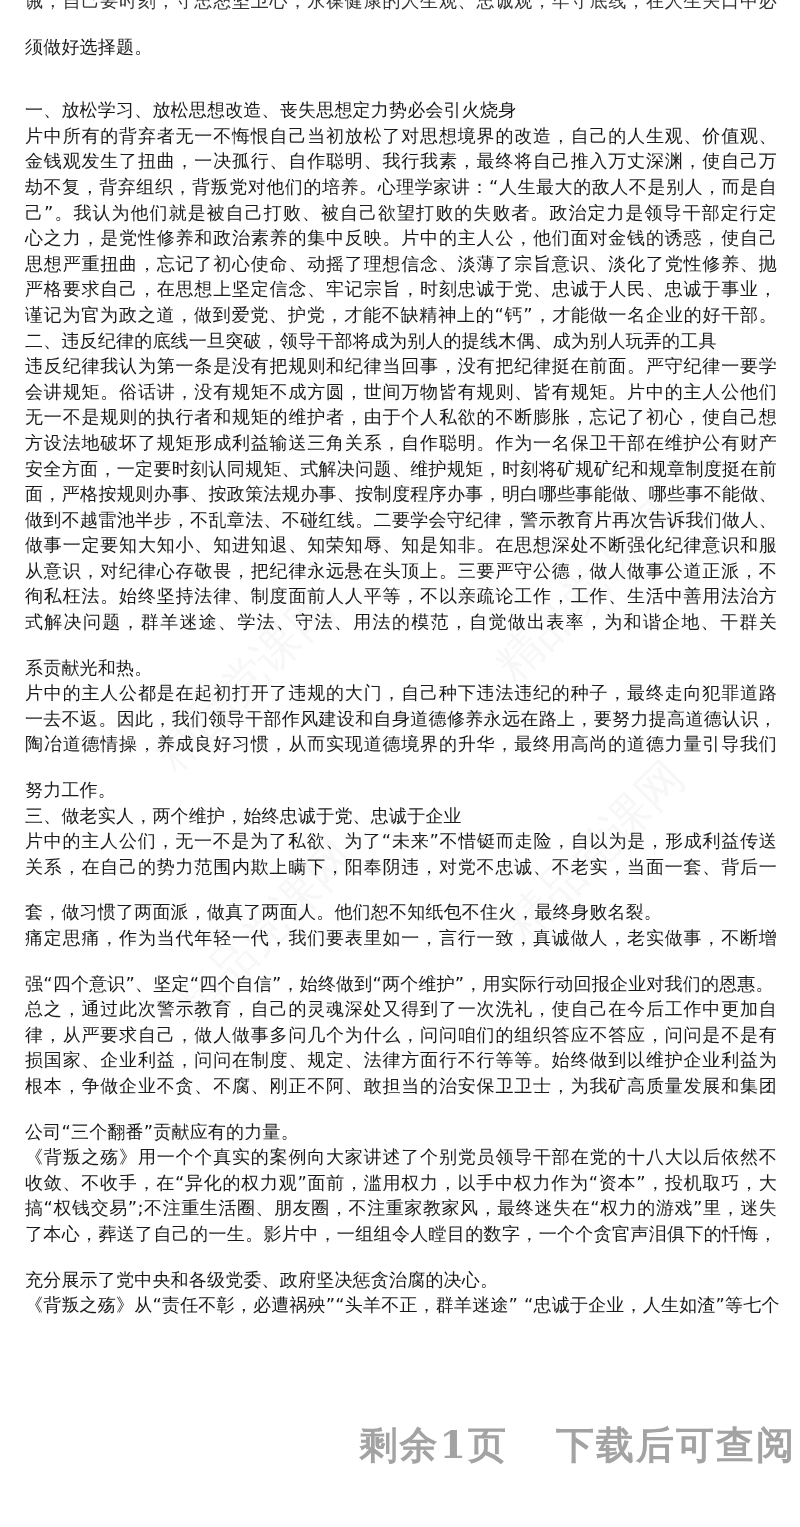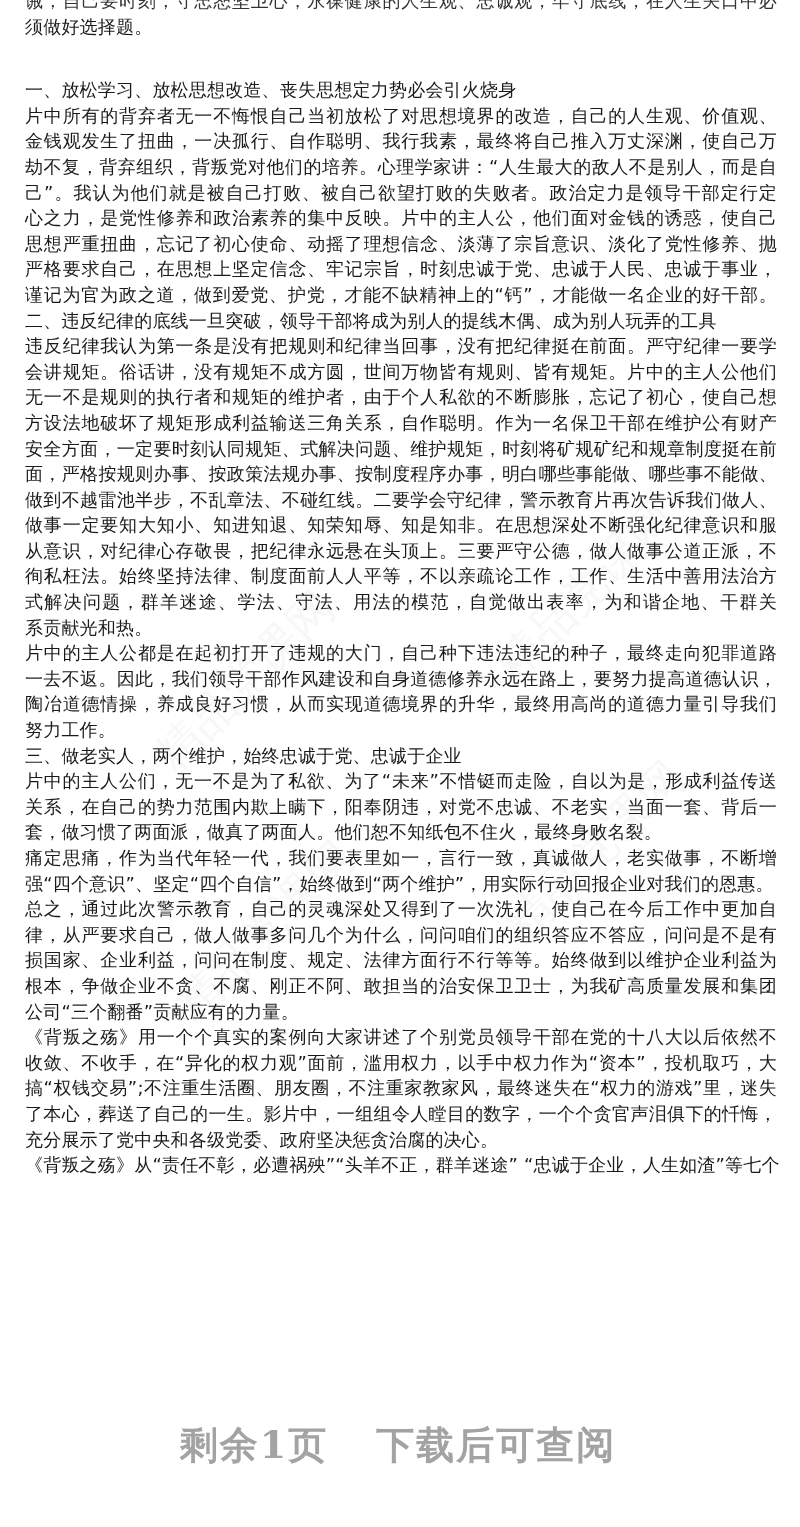--- a/index.html
+++ b/index.html
@@ -20,41 +20,41 @@
     .line {
       font-size: 18px;
       line-height: 25.6px;
       letter-spacing: 0.2px;
       white-space: nowrap;
       overflow: visible;
       text-align: justify;
       text-align-last: justify;
       height: 25.6px;
     }
-    .line.last { text-align-last: left; }
+    .line.last { text-align-last: left; margin-top: 20px; }
     .heading {
       font-weight: normal;
       text-align-last: left;
     }
     .spacer { height: 38px; }
     .watermark {
       position: absolute;
       font-size: 46px;
       color: rgba(150,150,150,0.08);
       transform: rotate(-45deg);
       white-space: nowrap;
       pointer-events: none;
       font-family: "DejaVu Sans", sans-serif;
     }
     .footer-banner {
       position: absolute;
       left: 0;
       width: 796px;
       top: 1420px;
-      text-align: center;
+      text-align: right;
       font-family: "DejaVu Serif", "Liberation Serif", serif;
       font-weight: bold;
       font-size: 38px;
       color: #a3a3a3;
       letter-spacing: 2px;
     }
     .footer-banner span { display: inline-block; }
     .footer-banner .gap { width: 48px; }
   </style>
 </head>

